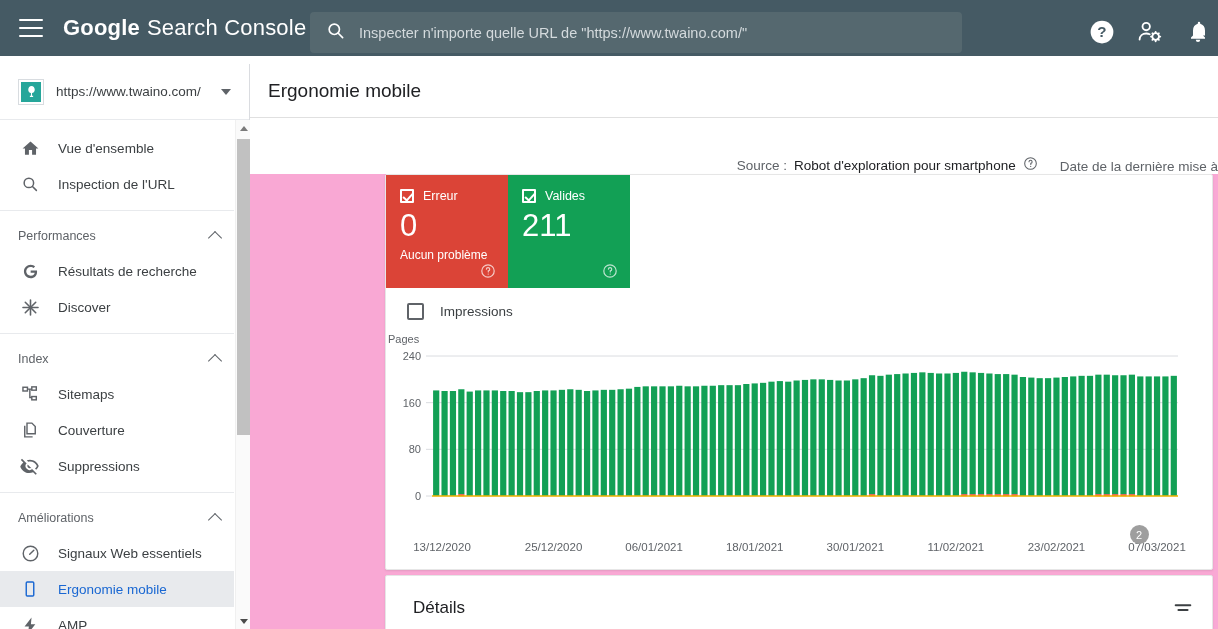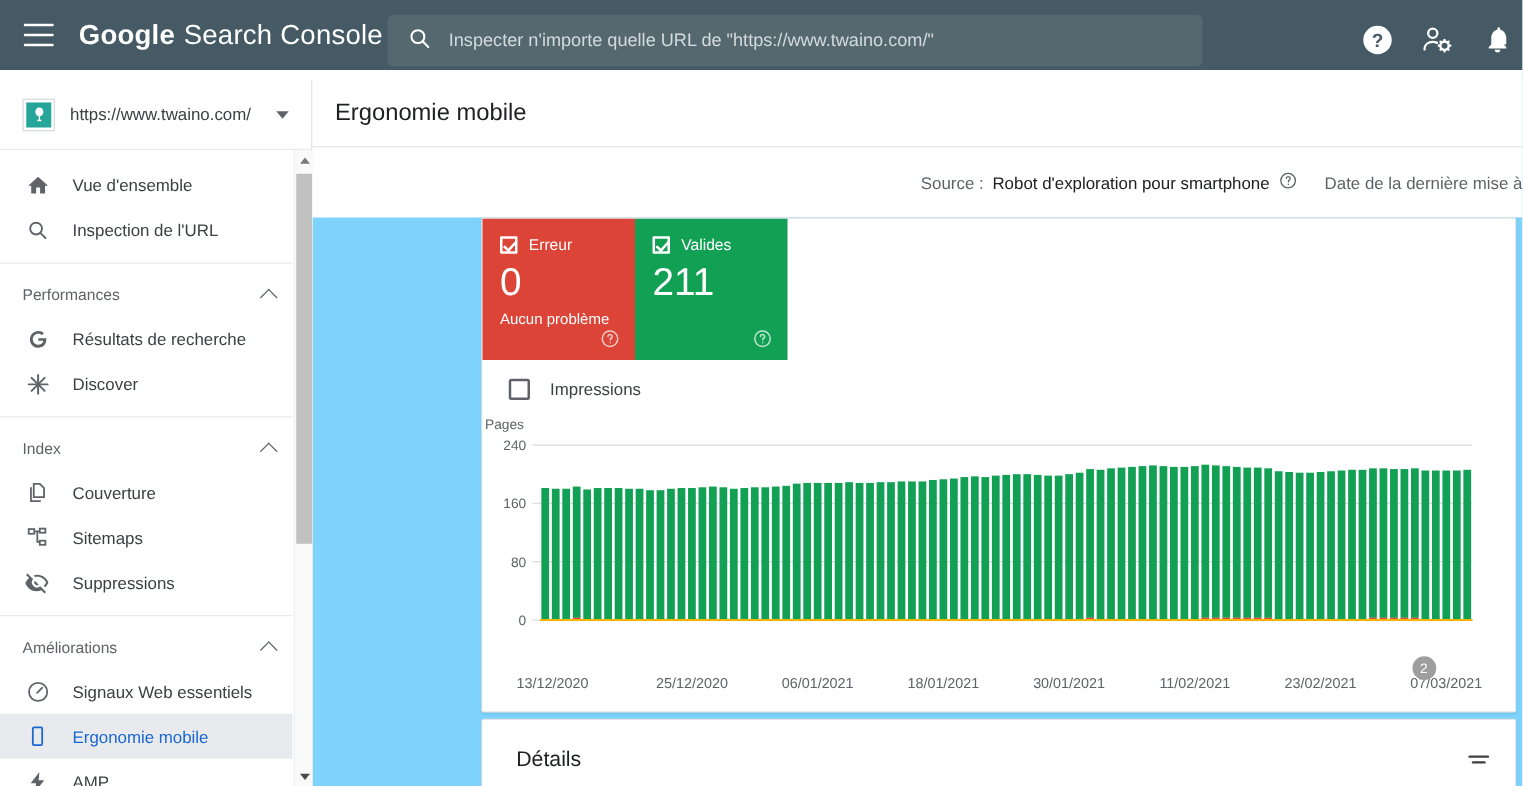--- a/index.html
+++ b/index.html
@@ -146,29 +146,29 @@
     background: #ffffff;
     overflow: hidden;
   }
   .page-head {
     height: 54px; display: flex; align-items: center;
     padding-left: 18px; border-bottom: 1px solid #e0e0e0;
   }
   .page-title { font-size: 19px; color: #202124; font-weight: 400; }
 
   .source-row {
-    height: 56px; display: flex; align-items: center; justify-content: flex-end;
+    height: 56px; display: flex; align-items: flex-end; justify-content: flex-end;
     padding-right: 0px; gap: 22px;
     background: #ffffff;
   }
   .source-txt { font-size: 13.5px; color: #5f6368; white-space: nowrap; display: flex; align-items: center; gap: 7px; }
   .source-txt b { font-weight: 400; color: #202124; }
   .updated-txt { font-size: 13.5px; color: #5f6368; white-space: nowrap; }
 
-  .canvas { background: #7dd3fc; height: 455px; padding: 0 0 12px 0; position: relative; }
+  .canvas { background: #f9a8d4; height: 455px; padding: 0 0 12px 0; position: relative; }
 
   .card {
     position: absolute; left: 135px; top: 0px;
     width: 828px; background: #ffffff;
     border: 1px solid #e6e6e6; border-radius: 2px;
     box-shadow: 0 1px 2px rgba(60,64,67,.12);
   }
 
   
   .tiles { display: flex; height: 113px; }
@@ -348,37 +348,37 @@
         <div class="nav-sep"></div>
 
         <div class="nav-group">
           <span class="nav-group-label">Index</span>
           <span class="chev-up"></span>
         </div>
 
         <div class="nav-item">
           <span class="nav-ico">
             <svg width="18" height="18" viewBox="0 0 24 24" fill="none" stroke="currentColor" stroke-width="1.9">
-              <path d="M8 2.8h6.5L19 7.3V17H8z"></path>
-                <path d="M5 6.3v14.9h10.5"></path>
-            </svg>
-          </span>
-          <span class="nav-label">Couverture</span>
-        </div>
-
-        <div class="nav-item">
-          <span class="nav-ico">
-            <svg width="18" height="18" viewBox="0 0 24 24" fill="none" stroke="currentColor" stroke-width="1.9">
               <rect x="2.6" y="3" width="6" height="5"></rect>
                 <rect x="14.4" y="2.5" width="6" height="4.4"></rect>
               <rect x="14.4" y="15.4" width="6" height="4.4"></rect>
               <path d="M8.6 5.5h3.2v11.1h2.6M11.8 5.5h2.6"></path>
             </svg>
           </span>
           <span class="nav-label">Sitemaps</span>
+        </div>
+
+        <div class="nav-item">
+          <span class="nav-ico">
+            <svg width="18" height="18" viewBox="0 0 24 24" fill="none" stroke="currentColor" stroke-width="1.9">
+              <path d="M8 2.8h6.5L19 7.3V17H8z"></path>
+                <path d="M5 6.3v14.9h10.5"></path>
+            </svg>
+          </span>
+          <span class="nav-label">Couverture</span>
         </div>
 
         <div class="nav-item">
           <span class="nav-ico">
             <svg width="20" height="20" viewBox="0 0 24 24" fill="currentColor">
               <path d="M12 6.5c3.8 0 7 2.4 8.3 5.5-.5 1.2-1.3 2.3-2.3 3.1l1.4 1.4c1.4-1.2 2.5-2.7 3.1-4.5C21 8 16.9 4.5 12 4.5c-1.3 0-2.6.3-3.8.7l1.6 1.6c.7-.2 1.4-.3 2.2-.3zM2.4 3.3 1 4.7l3 3C2.3 9 1 10.8.3 12.8 2 17 6.1 20.5 11 20.5c1.7 0 3.3-.4 4.7-1l3.1 3.1 1.4-1.4L2.4 3.3zM7.8 8.7l1.5 1.5a2.8 2.8 0 0 0 3.9 3.9l1.5 1.5A4.9 4.9 0 0 1 7.8 8.7z"></path>
             </svg>
           </span>
           <span class="nav-label">Suppressions</span>
         </div>

